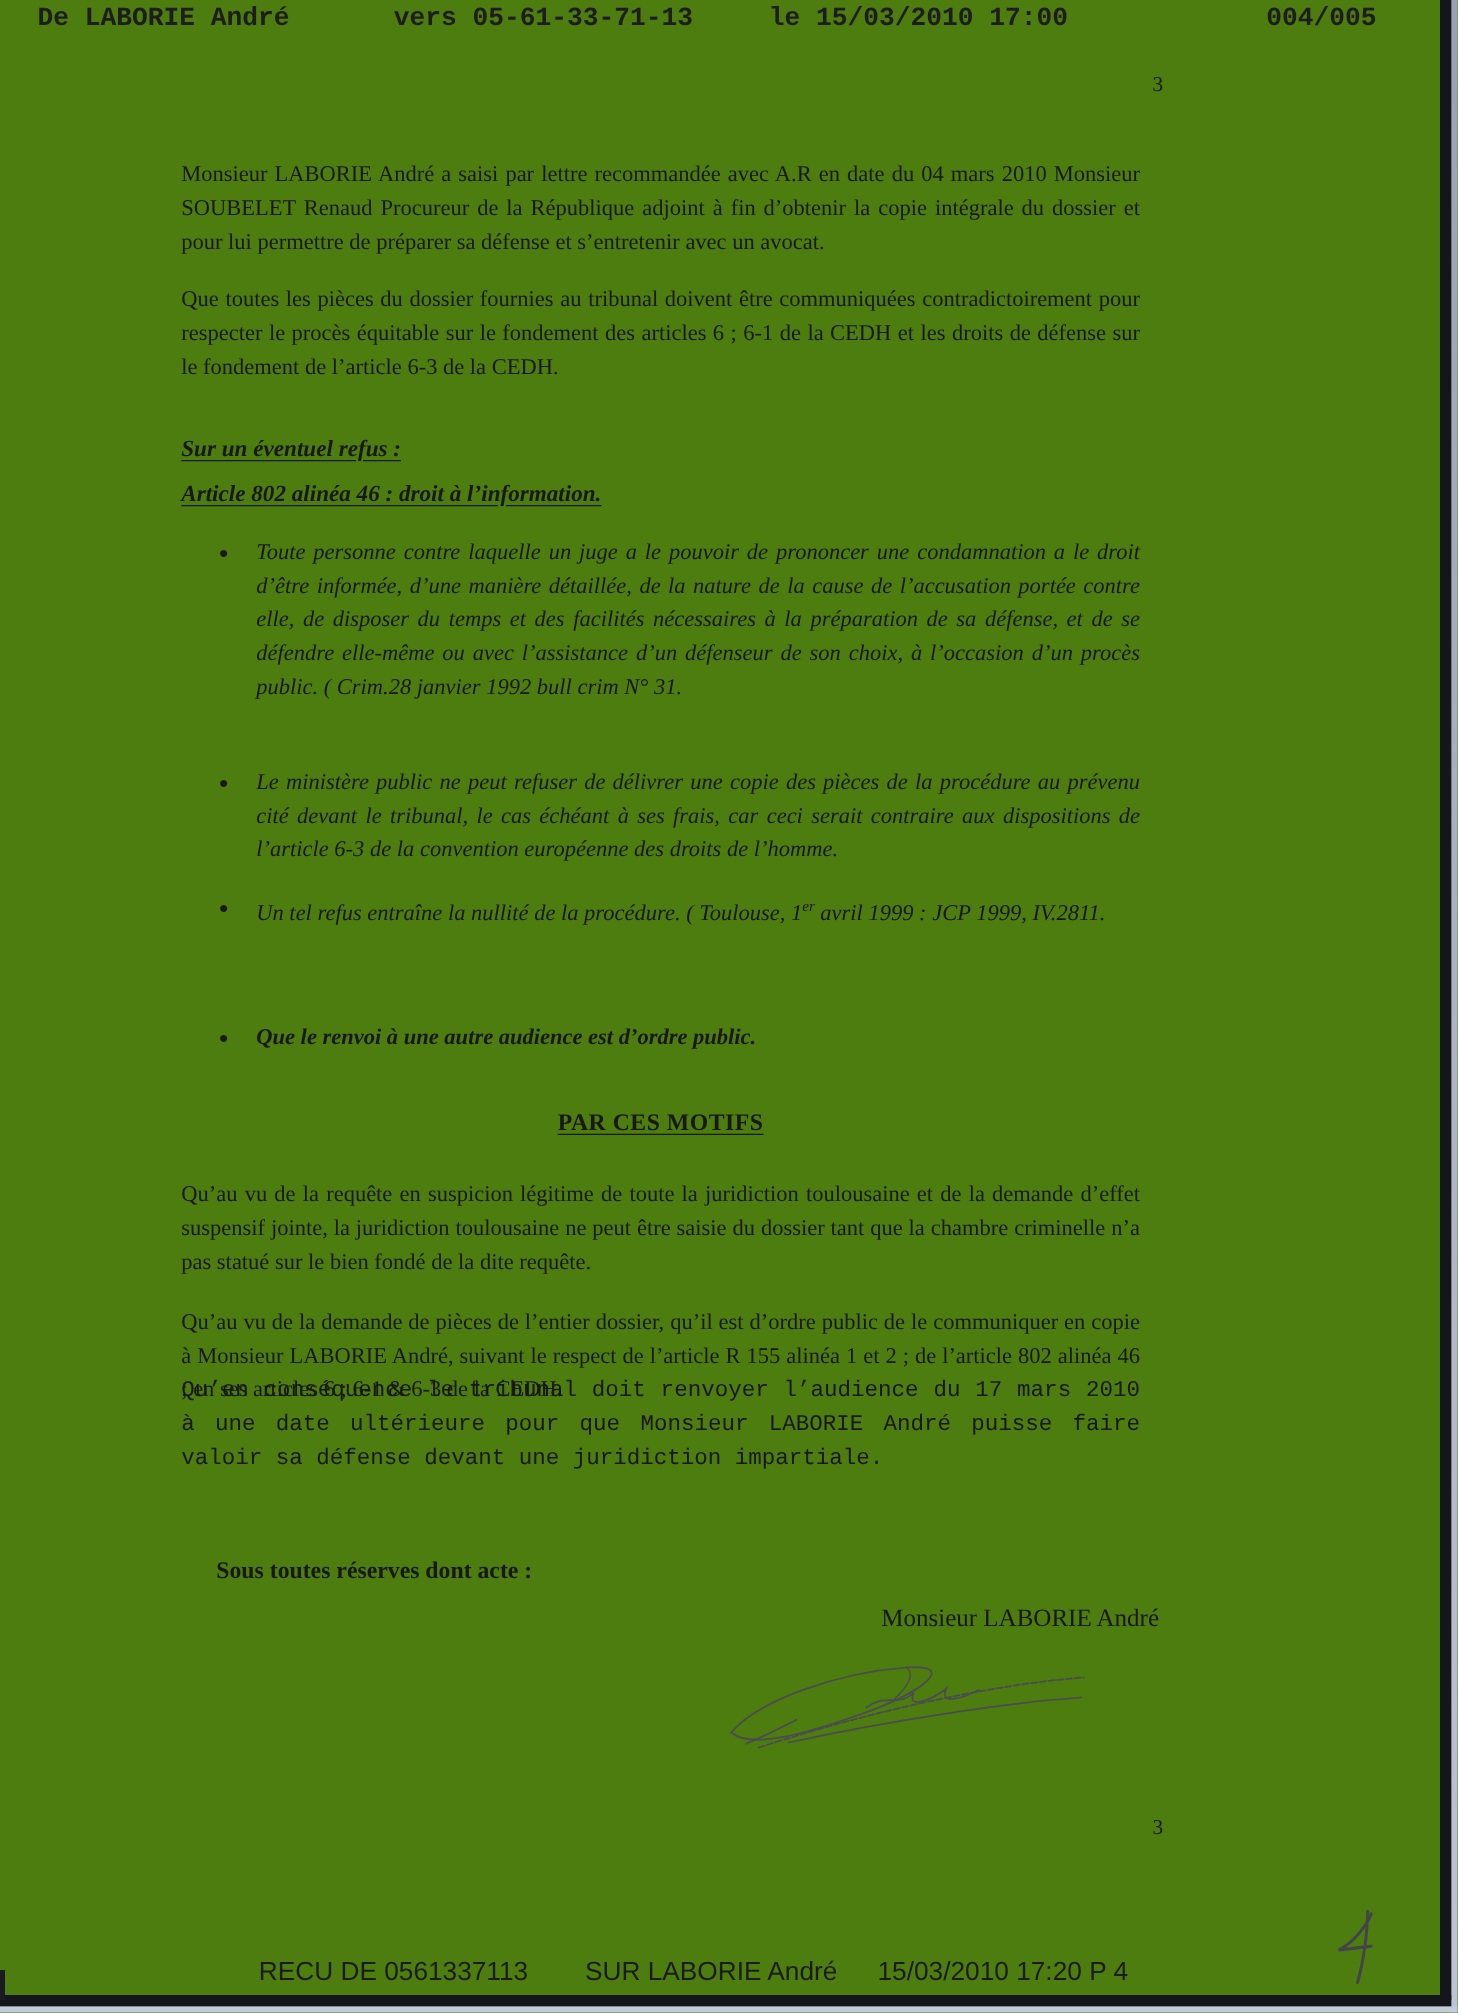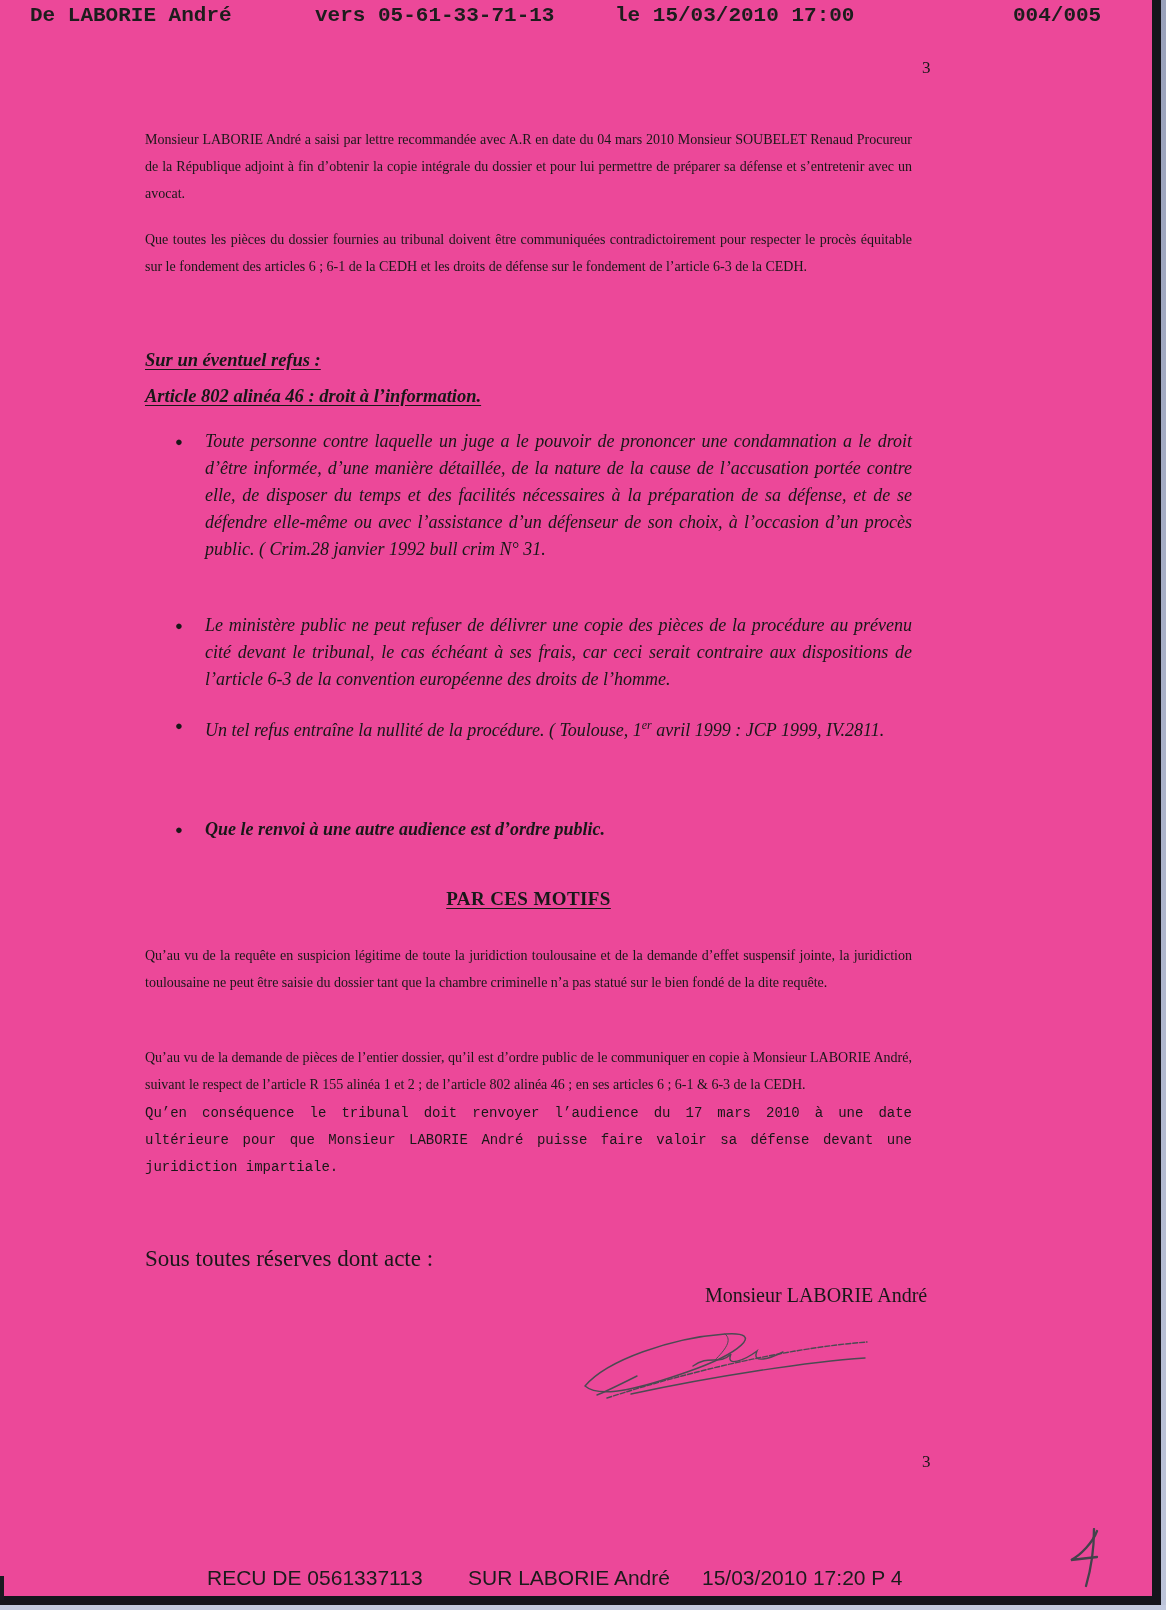--- a/index.html
+++ b/index.html
@@ -5,21 +5,21 @@
   html, body { margin: 0; padding: 0; }
   body {
     width: 1166px; height: 1610px;
     background: #eef0f6;
     font-family: "Liberation Serif", serif;
     color: #181818;
   }
   .page {
     position: relative;
     width: 1166px; height: 1610px;
-    background: #ec4899;
+    background: #4d7c0f;
     overflow: hidden;
   }
 
   
   .edge-right-black { position: absolute; top: 0; right: 5px; width: 9px; height: 1600px; background: #15151c; }
   .edge-right-blue  { position: absolute; top: 0; right: 0; width: 5px; height: 100%;
                       background: linear-gradient(to bottom, #99a1ba, #bdc4d9); }
   .bar-bottom-black { position: absolute; left: 0; right: 5px; bottom: 5px; height: 9px; background: #15151c; border-radius: 2px 0 0 0; }
   .bar-bottom-blue  { position: absolute; left: 0; right: 0; bottom: 0; height: 5px; background: #c3cadf; }
   .corner-left-dark { position: absolute; left: 0; top: 1576px; width: 4px; height: 24px; background: #1a1a20; }
@@ -29,36 +29,36 @@
                 font-family: "Liberation Mono", monospace; font-weight: bold;
                 font-size: 21px; color: #1d1d1d; white-space: nowrap; }
   .fax-header span { position: absolute; top: 0; }
   .fx-from { left: 30px; }
   .fx-to { left: 315px; }
   .fx-dt { left: 615px; }
   .fx-pg { left: 1013px; }
 
   
   .col { position: absolute; left: 145px; width: 767px; }
-  .para { text-align: justify; font-size: 14px; line-height: 27px; }
+  .para { text-align: justify; font-size: 18px; line-height: 27px; }
   .pgnum { position: absolute; font-size: 17px; }
 
   .h-ital { font-style: italic; font-weight: bold; font-size: 18.5px;
             text-decoration: underline; text-underline-offset: 3px; }
 
   .bullet { position: absolute; left: 145px; width: 767px; }
   .bullet .marker { position: absolute; left: 30px; top: 6px; font-size: 13px; font-style: normal; }
   .bullet .btext { margin-left: 60px; text-align: justify; font-size: 18px; line-height: 27px; font-style: italic; }
   .bullet.bold .btext { font-weight: bold; }
   .btext sup { font-size: 12px; font-style: italic; }
 
   .motifs { text-align: center; font-weight: bold; font-size: 19px; letter-spacing: 0.4px;
             text-decoration: underline; text-underline-offset: 3px; }
 
-  .reserves { font-weight: normal; font-size: 23px; }
+  .reserves { font-weight: bold; font-size: 19px; margin-left: 28px; }
 
   .signatory { position: absolute; left: 705px; top: 1284px; font-size: 20px; }
   .signature-svg { position: absolute; left: 575px; top: 1310px; }
   .hand4-svg { position: absolute; left: 1066px; top: 1528px; }
 
   
   .footer { position: absolute; top: 1566px; left: 0; width: 100%; height: 26px;
             font-family: "Liberation Sans", sans-serif; font-size: 21px; color: #1b1b1b; white-space: nowrap; padding-left: 48px; }
   .footer span { position: absolute; top: 0; }
   .ft-recu { left: 207px; }

